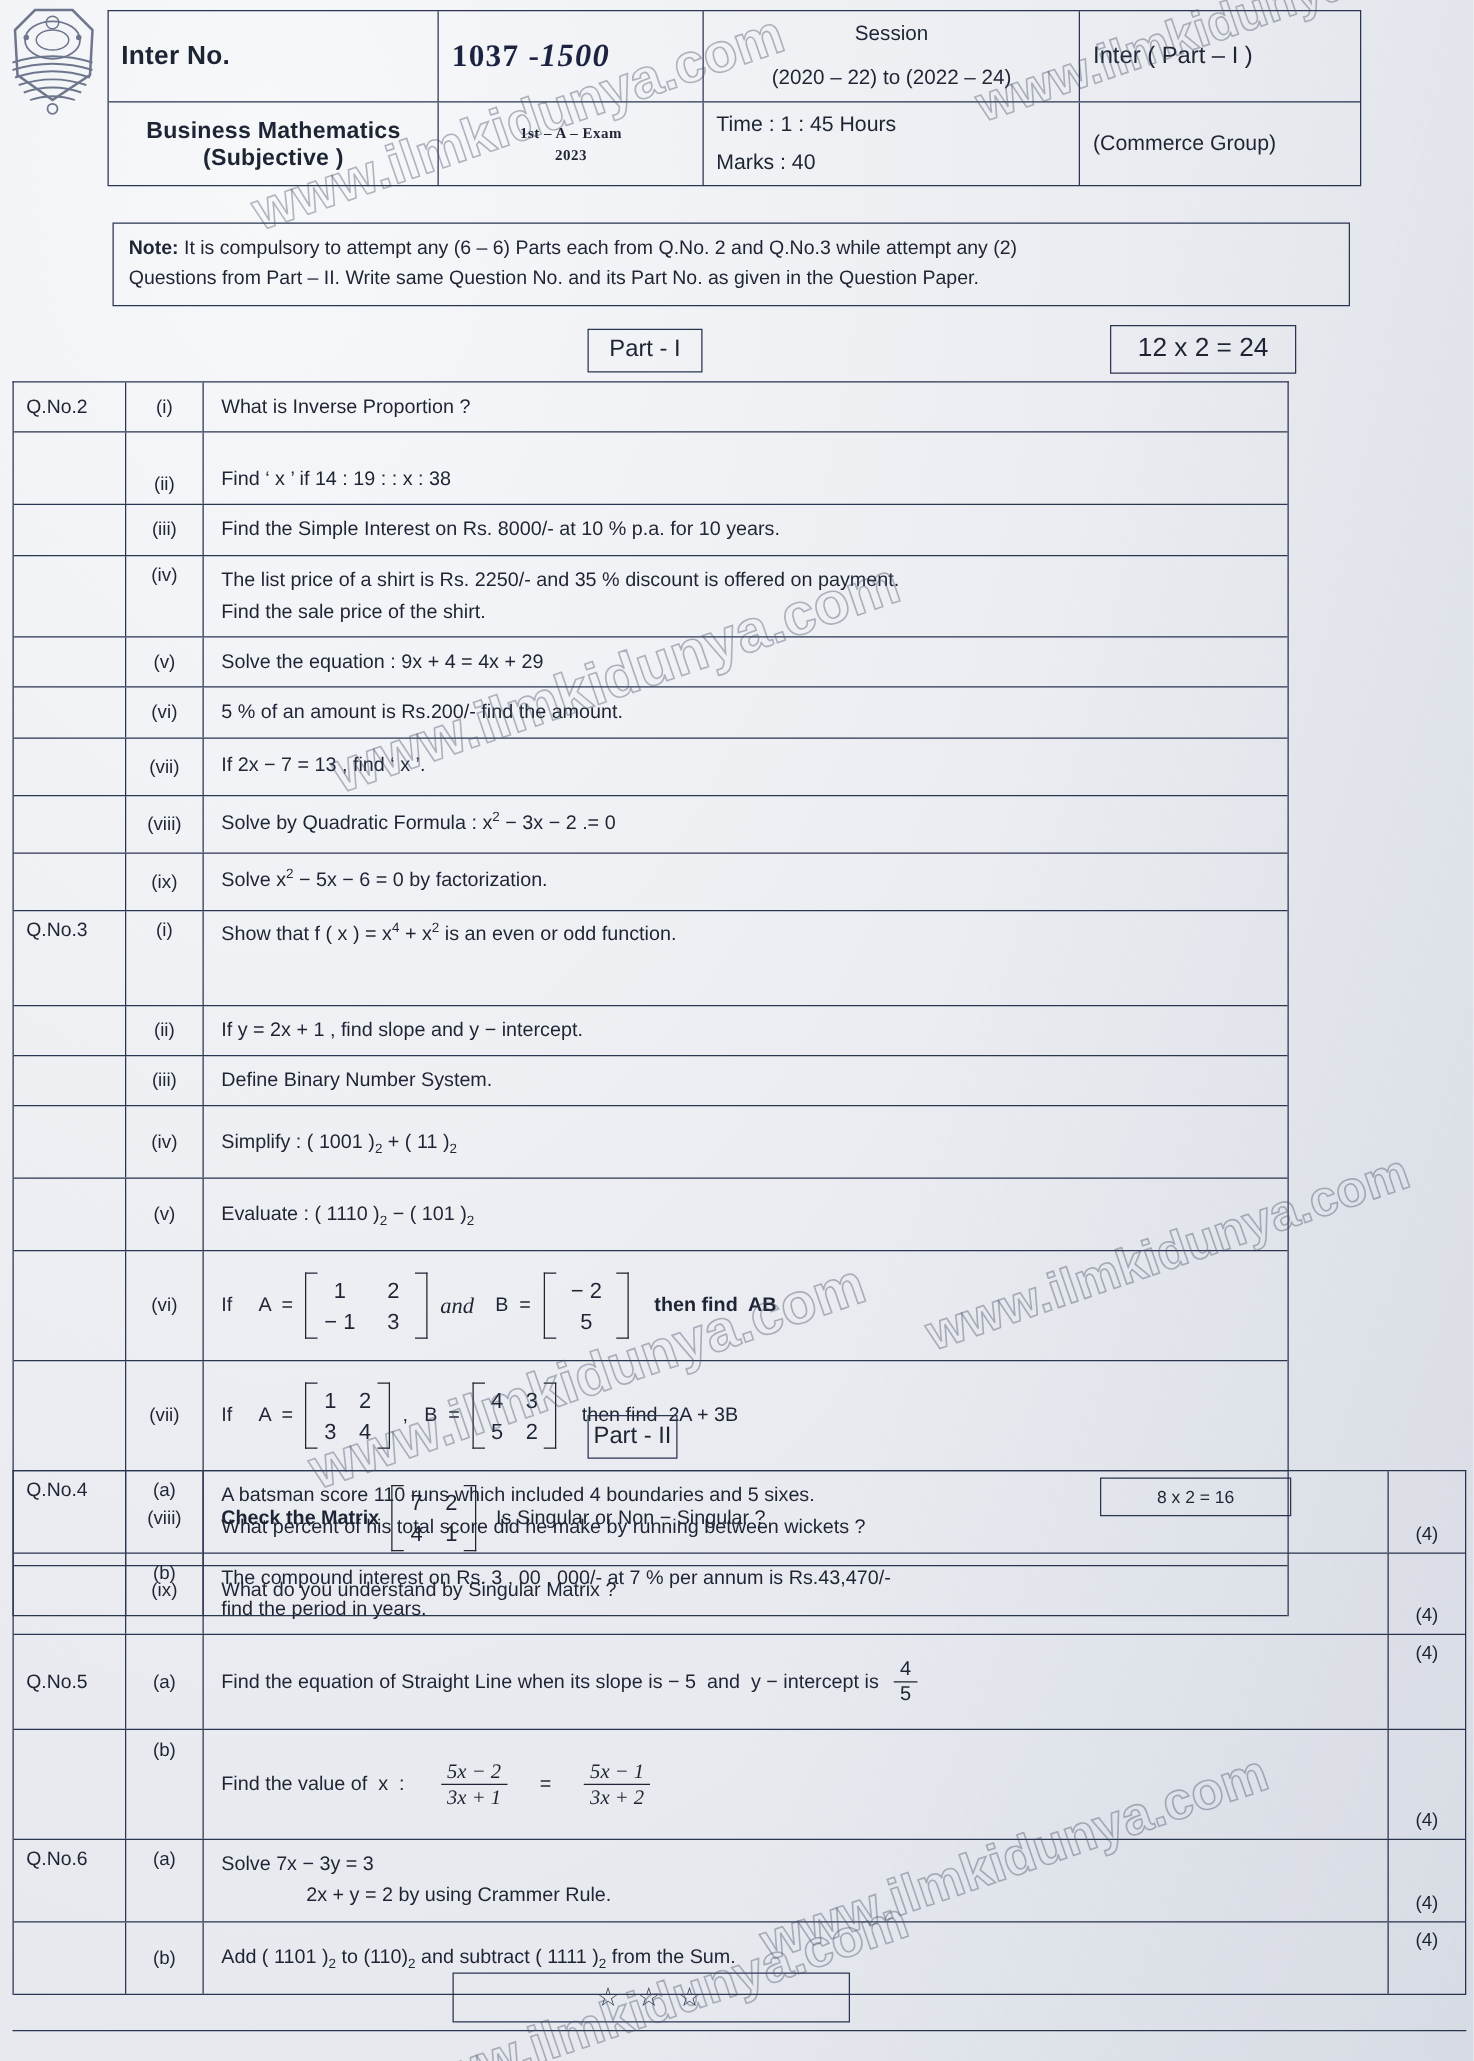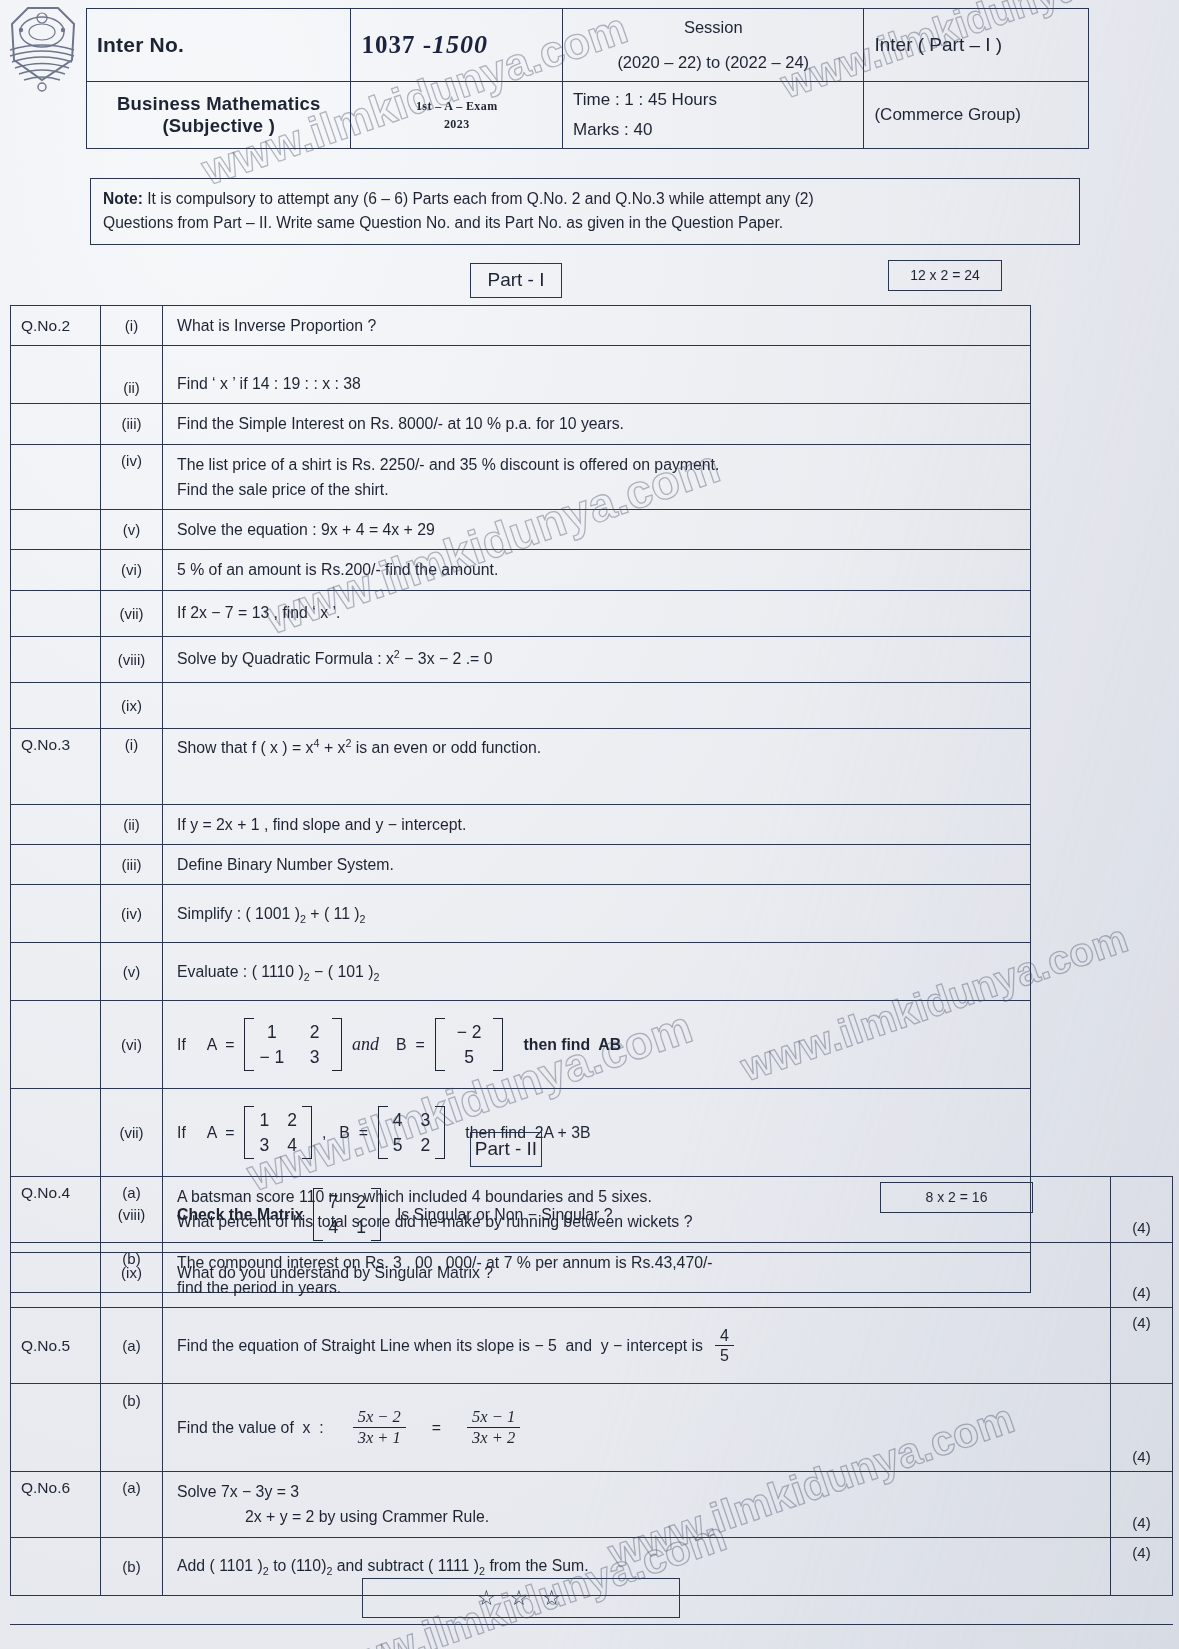--- a/index.html
+++ b/index.html
@@ -113,21 +113,21 @@
   
   .part-banner {
     position: absolute;
     border: 1.6px solid #2a3550;
     box-sizing: border-box;
     text-align: center;
     font-size: 19px;
     padding: 5px 0 6px 0;
   }
   #part1-banner { left: 470px; top: 263px; width: 92px; }
-  #part1-marks  { left: 888px; top: 260px; width: 114px; padding: 6px 0 7px 0; font-size: 14px; }
+  #part1-marks  { left: 888px; top: 260px; width: 149px; padding: 6px 0 7px 0; font-size: 21px; }
   #part2-banner { left: 470px; top: 1132px; width: 72px; }
   #part2-marks  { left: 880px; top: 1182px; width: 153px; padding: 6px 0 7px 0; font-size: 14px; }
 
   
   .qtable {
     position: absolute;
     left: 10px;
     width: 1021px;
     border-left: 1.5px solid #2a3550;
     border-right: 1.5px solid #2a3550;
@@ -406,20 +406,23 @@
       <div class="cell-q"></div>
       <div class="cell-r">(viii)</div>
       <div class="cell-body">
         <span><span>Solve by Quadratic Formula  :   x</span><sup class="exp">2</sup><span> − 3x − 2 .=  0</span></span>
       </div>
     </div>
 
     <div class="qrow tall">
       <div class="cell-q"></div>
       <div class="cell-r">(ix)</div>
+      <div class="cell-body">
+        <span><span>Solve   x</span><sup class="exp">2</sup><span> − 5x − 6  =  0  by factorization.</span></span>
+      </div>
     </div>
 
     <div class="qrow tall3">
       <div class="cell-q" style="align-items:flex-start;padding-top:7px;">Q.No.3</div>
       <div class="cell-r" style="align-items:flex-start;padding-top:7px;">(i)</div>
       <div class="cell-body" style="justify-content:flex-start;padding-top:6px;">
         <span><span>Show that   f ( x ) =   x</span><sup class="exp">4</sup><span>  +  x</span><sup class="exp">2</sup><span>   is an even or odd function.</span></span>
       </div>
     </div>
 

